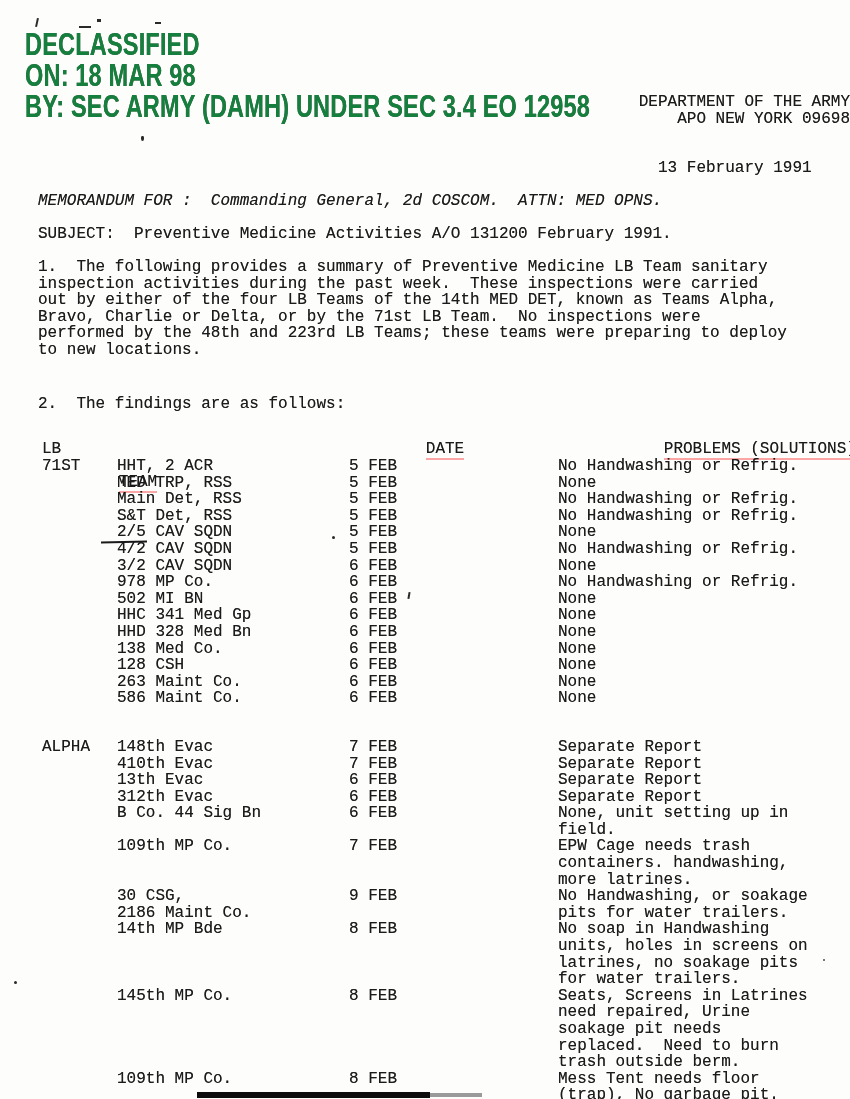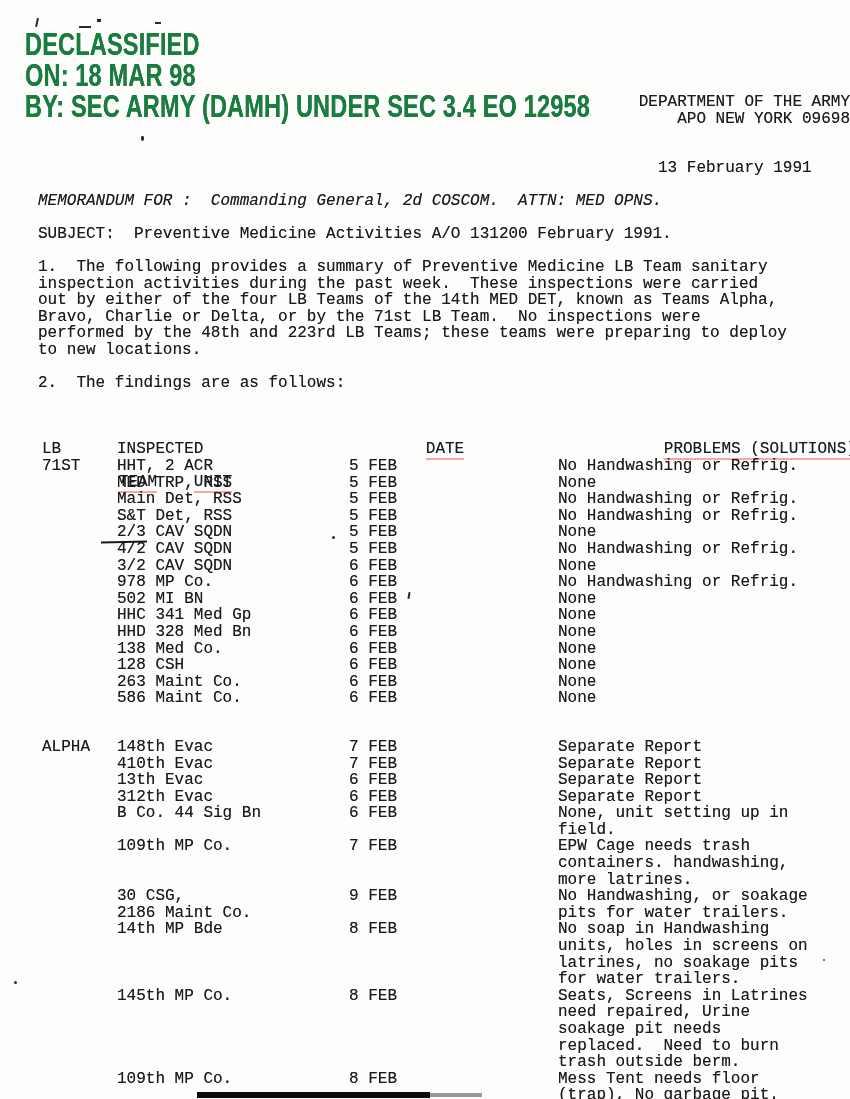--- a/index.html
+++ b/index.html
@@ -24,21 +24,21 @@
     font-family:"Liberation Sans","DejaVu Sans",sans-serif;
     font-weight:700;font-size:31px;line-height:31px;
     color:#15803d;letter-spacing:0.2px;
     text-shadow:0 0 0.5px rgba(0,0,0,0.7);
   }
   .stamp div{transform:scaleX(0.76);transform-origin:left top;white-space:pre;}
   .dateline{position:absolute;top:160px;left:618px;white-space:pre;margin-left:40px;}
   .memo-for{position:absolute;top:193px;left:38px;font-style:italic;}
   .subject{position:absolute;top:226px;left:38px;}
   .para1{position:absolute;top:259px;left:38px;width:800px;}
-  .para2{position:absolute;top:375px;left:38px;}
+  .para2{position:absolute;top:396px;left:38px;}
   
   .itable{position:absolute;top:408px;left:4px;width:849px;}
   .thead{position:relative;height:34px;}
   .thead .hcell{position:absolute;top:0;white-space:pre;}
   .thead .h-lbteam{left:38px;}
   .thead .h-inspected{left:113px;}
   .thead .h-date{left:345px;top:16.6px;}
   .thead .h-problems{left:583px;top:16.6px;}
   .u{display:inline-block;border-bottom:2px solid #fca5a5;padding-bottom:0px;}
   .groups{margin-top:16px;}
@@ -94,24 +94,20 @@
 
   <div class="para2 mono">2.  The findings are as follows:</div>
 
   <div class="itable">
 
     <div class="thead">
       <div class="hcell h-lbteam">
         <span style="display:block">LB</span>
         <span class="u">TEAM</span>
       </div>
-      <div class="hcell h-inspected">
-        <span style="display:block">INSPECTED</span>
-        <span class="u">UNIT</span>
-      </div>
       <div class="hcell h-date">
         <span class="u">DATE</span>
       </div>
       <div class="hcell h-problems">
         <span class="u">PROBLEMS (SOLUTIONS)</span>
       </div>
     </div>
 
     <div class="groups">
 
@@ -131,21 +127,21 @@
           <span class="c-unit">Main Det, RSS</span>
           <span class="c-date">5 FEB</span>
           <span class="c-prob">No Handwashing or Refrig.</span>
         </div>
         <div class="trow">
           <span class="c-unit">S&amp;T Det, RSS</span>
           <span class="c-date">5 FEB</span>
           <span class="c-prob">No Handwashing or Refrig.</span>
         </div>
         <div class="trow">
-          <span class="c-unit">2/3 CAV SQDN</span>
+          <span class="c-unit">2/5 CAV SQDN</span>
           <span class="c-date">5 FEB</span>
           <span class="c-prob">None</span>
         </div>
         <div class="trow">
           <span class="c-unit">4/2 CAV SQDN</span>
           <span class="c-date">5 FEB</span>
           <span class="c-prob">No Handwashing or Refrig.</span>
         </div>
         <div class="trow">
           <span class="c-unit">3/2 CAV SQDN</span>

